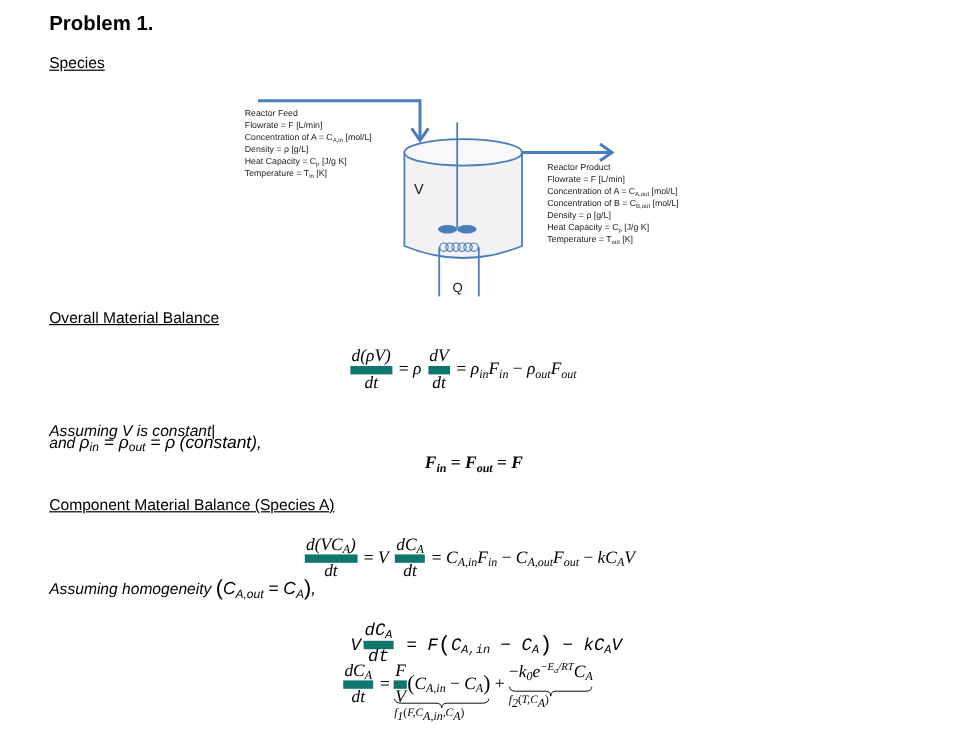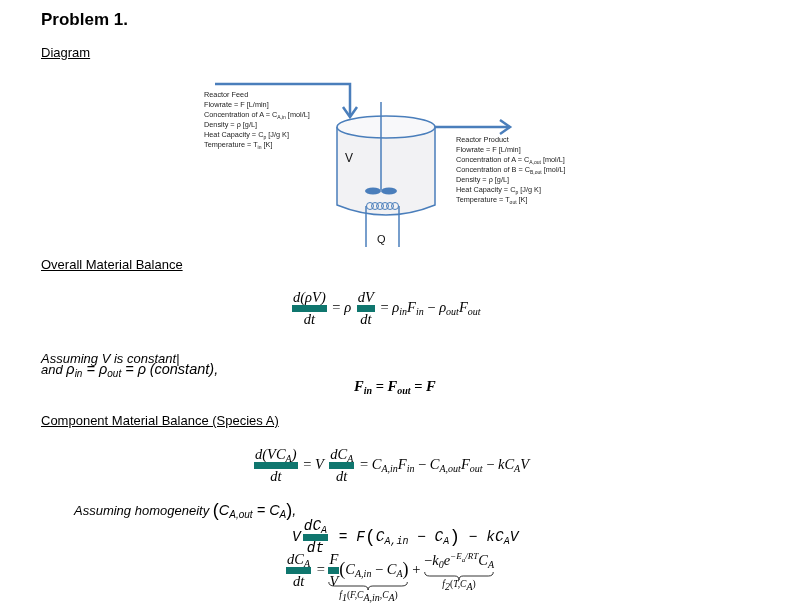--- a/index.html
+++ b/index.html
@@ -16,29 +16,29 @@
     .math { font-family: "Liberation Serif", serif; font-style: italic; font-size: 14.5px; white-space: nowrap; }
     .math .up { font-style: normal; }
     .frac { display: inline-block; vertical-align: middle; text-align: center; margin: 0 2px; }
     .frac > span { display: block; line-height: 15px; padding: 0 1px; }
     .frac > span.num { border-bottom: 7px solid #0f766e; }
     sub { font-size: 10px; vertical-align: -3px; line-height: 0; }
     sup { font-size: 9px; vertical-align: 6px; line-height: 0; }
     .note { font-family: "Liberation Sans", sans-serif; font-style: italic; font-size: 13px; }
     .note .m { font-family: Liberation Sans, sans-serif; font-size: 14.5px; }
     .brace-wrap { display: inline-block; position: relative; vertical-align: top; }
-    .brace-label { position: absolute; left: 0; right: 0; text-align: center; font-size: 9.5px; top: 38px; white-space: nowrap; }
+    .brace-label { position: absolute; left: 0; right: 0; font-size: 9.5px; top: 38px; white-space: nowrap; }
     .brace-svg { position: absolute; left: 0; top: 30px; width: 100%; height: 8px; }
     .big-paren { font-size: 18px; font-style: normal; vertical-align: -1px; }
   </style>
 </head>
 <body>
 
 <div class="abs title">Problem 1.</div>
-<div class="abs heading h-diagram">Diagram</div>
+<div class="abs heading h-diagram">Species</div>
 
 <svg class="abs diagram" viewBox="0 0 420 180" width="420" height="180">
 
   <polyline points="25,9 160,9 160,40" fill="none" stroke="#4a7ebb" stroke-width="2.5"></polyline>
   <polyline points="153,32 160,42 167,32" fill="none" stroke="#4a7ebb" stroke-width="2.5"></polyline>
 
   <path d="M147,52 L147,130 Q196,150 245,130 L245,52" fill="#f2f2f4" stroke="#4a7ebb" stroke-width="1.5"></path>
   <ellipse cx="196" cy="52" rx="49" ry="11" fill="#f8f8fa" stroke="#4a7ebb" stroke-width="1.5"></ellipse>
 
   <line x1="245" y1="52" x2="318" y2="52" stroke="#4a7ebb" stroke-width="2.5"></line>
@@ -105,21 +105,21 @@
 
 <div class="abs heading h-component">Component Material Balance (Species A)</div>
 
 <div class="abs math" style="left:252px; top:447px;">
   <span class="frac"><span class="num">d(VC<sub>A</sub>)</span><span>dt</span></span>
   <span class="up">=</span> V
   <span class="frac"><span class="num">dC<sub>A</sub></span><span>dt</span></span>
   <span class="up">=</span> C<sub>A,in</sub>F<sub>in</sub> <span class="up">−</span> C<sub>A,out</sub>F<sub>out</sub> <span class="up">−</span> kC<sub>A</sub>V
 </div>
 
-<div class="abs note" style="left:41px; top:500px;margin-left:33px;">
+<div class="abs note" style="left:41px; top:480px;">
   <span>Assuming homogeneity</span>
   <span class="m"><span class="big-paren">(</span>C<sub>A,out</sub> <span class="up">=</span> C<sub>A</sub><span class="big-paren">)</span>,</span>
 </div>
 
 <div class="abs math" style="left:292px; top:519px;font-family:Liberation Mono, monospace;">
   V<span class="frac"><span class="num">dC<sub>A</sub></span><span>dt</span></span>
   <span class="up">=</span> F<span class="big-paren">(</span>C<sub>A,in</sub> <span class="up">−</span> C<sub>A</sub><span class="big-paren">)</span> <span class="up">−</span> kC<sub>A</sub>V
 </div>
 
 <div class="abs math" style="left:284px; top:552px;">

